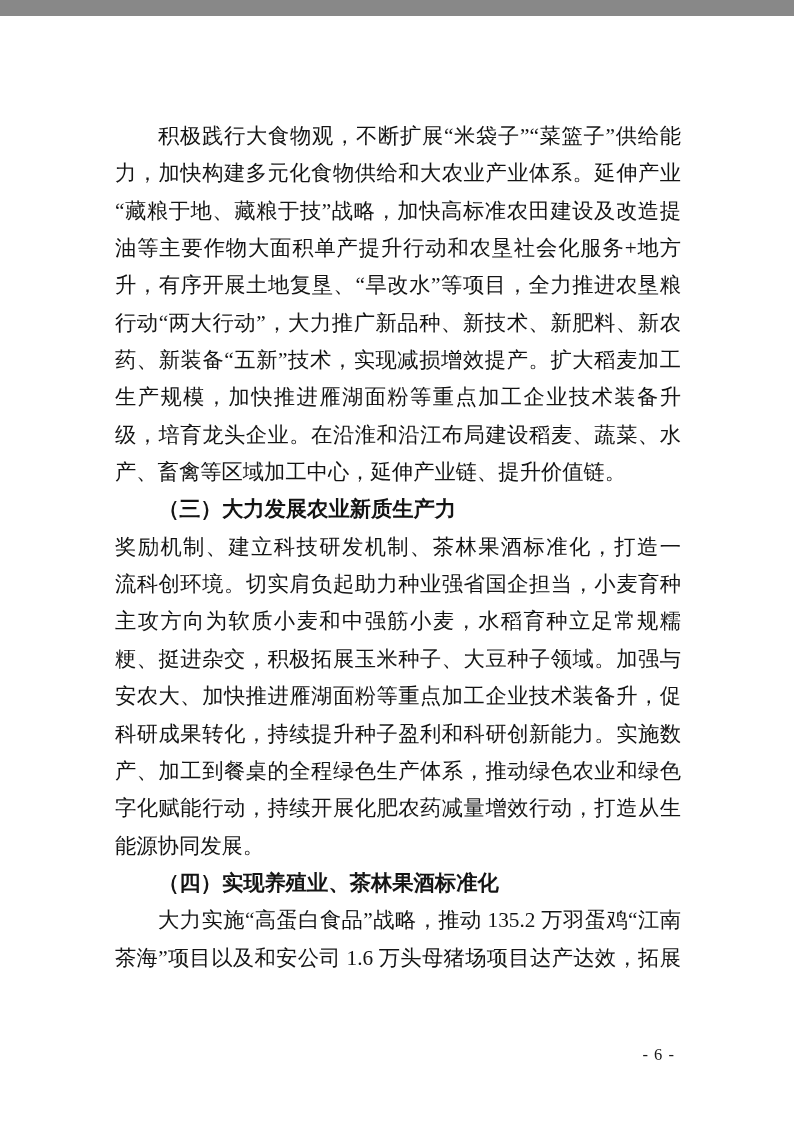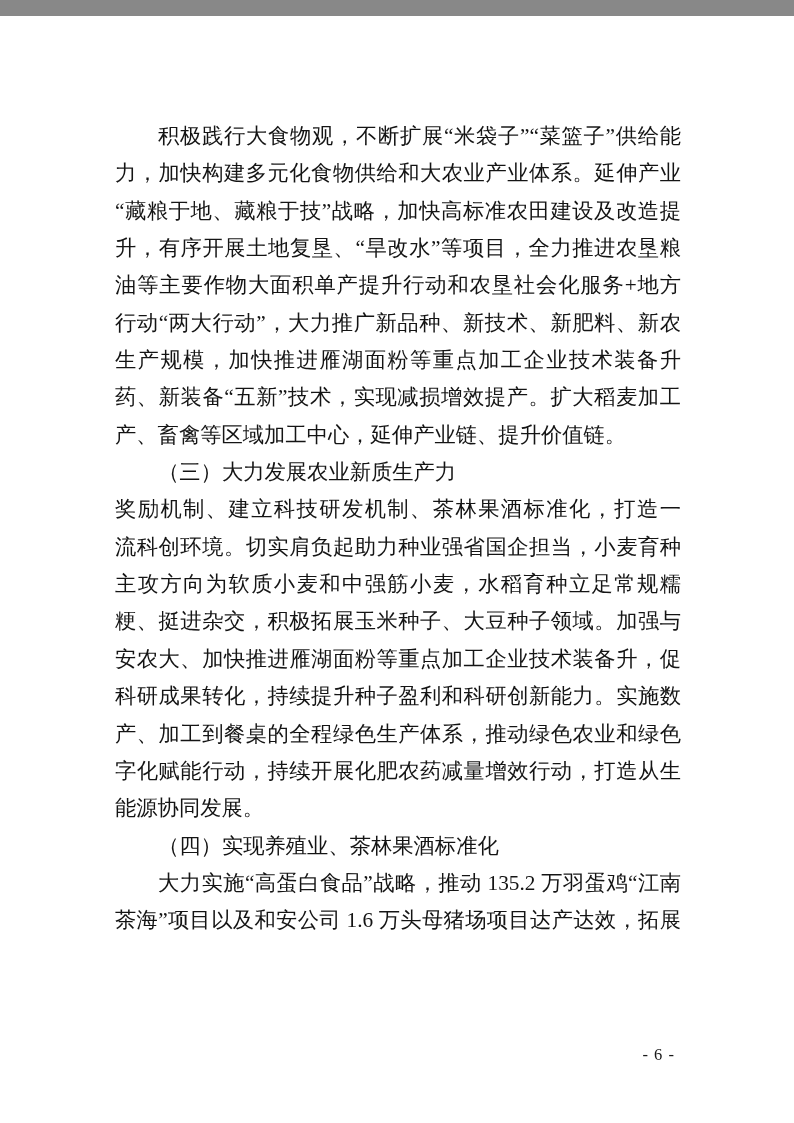--- a/index.html
+++ b/index.html
@@ -35,21 +35,21 @@
   }
   .line.first {
     padding-left: 43px;
   }
   .line.para-end {
     text-align: right;
     text-align-last: left;
   }
   .line.heading {
     padding-left: 43px;
-    font-weight: normal;
+    font-weight: bold;
     text-align: left;
     text-align-last: left;
   }
   .page-number {
     position: absolute;
     top: 1028px;
     right: 119px;
     font-size: 16.5px;
     line-height: 22px;
     letter-spacing: 1px;
@@ -57,25 +57,26 @@
   }
 </style>
 </head>
 <body>
 
 <div class="page">
   <div class="textblock">
     <div class="line first">积极践行大食物观，不断扩展“米袋子”“菜篮子”供给能</div>
     <div class="line">力，加快构建多元化食物供给和大农业产业体系。延伸产业链</div>
     <div class="line">“藏粮于地、藏粮于技”战略，加快高标准农田建设及改造提</div>
+    <div class="line">油等主要作物大面积单产提升行动和农垦社会化服务+地方</div>
     <div class="line">升，有序开展土地复垦、“旱改水”等项目，全力推进农垦粮</div>
-    <div class="line">油等主要作物大面积单产提升行动和农垦社会化服务+地方</div>
     <div class="line">行动“两大行动”，大力推广新品种、新技术、新肥料、新农</div>
+    <div class="line">药、新装备“五新”技术，实现减损增效提产。扩大稻麦加工</div>
     <div class="line">生产规模，加快推进雁湖面粉等重点加工企业技术装备升</div>
-    <div class="line">药、新装备“五新”技术，实现减损增效提产。扩大稻麦加工</div>
+    <div class="line">级，培育龙头企业。在沿淮和沿江布局建设稻麦、蔬菜、水</div>
     <div class="line para-end">产、畜禽等区域加工中心，延伸产业链、提升价值链。</div>
     <div class="line heading">（三）大力发展农业新质生产力</div>
     <div class="line">奖励机制、建立科技研发机制、茶林果酒标准化，打造一</div>
     <div class="line">流科创环境。切实肩负起助力种业强省国企担当，小麦育种</div>
     <div class="line">主攻方向为软质小麦和中强筋小麦，水稻育种立足常规糯</div>
     <div class="line">粳、挺进杂交，积极拓展玉米种子、大豆种子领域。加强与</div>
     <div class="line">安农大、加快推进雁湖面粉等重点加工企业技术装备升，促进</div>
     <div class="line">科研成果转化，持续提升种子盈利和科研创新能力。实施数</div>
     <div class="line">产、加工到餐桌的全程绿色生产体系，推动绿色农业和绿色</div>
     <div class="line">字化赋能行动，持续开展化肥农药减量增效行动，打造从生</div>

